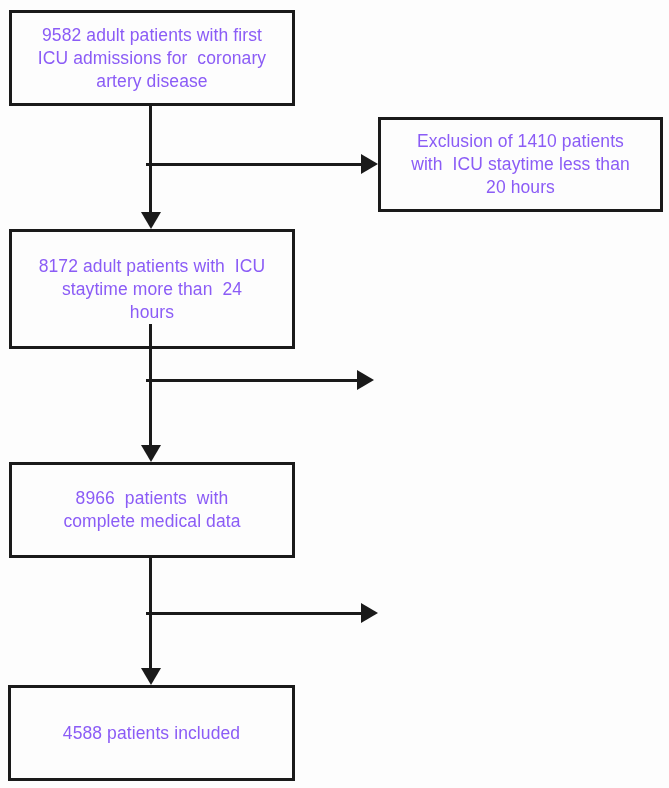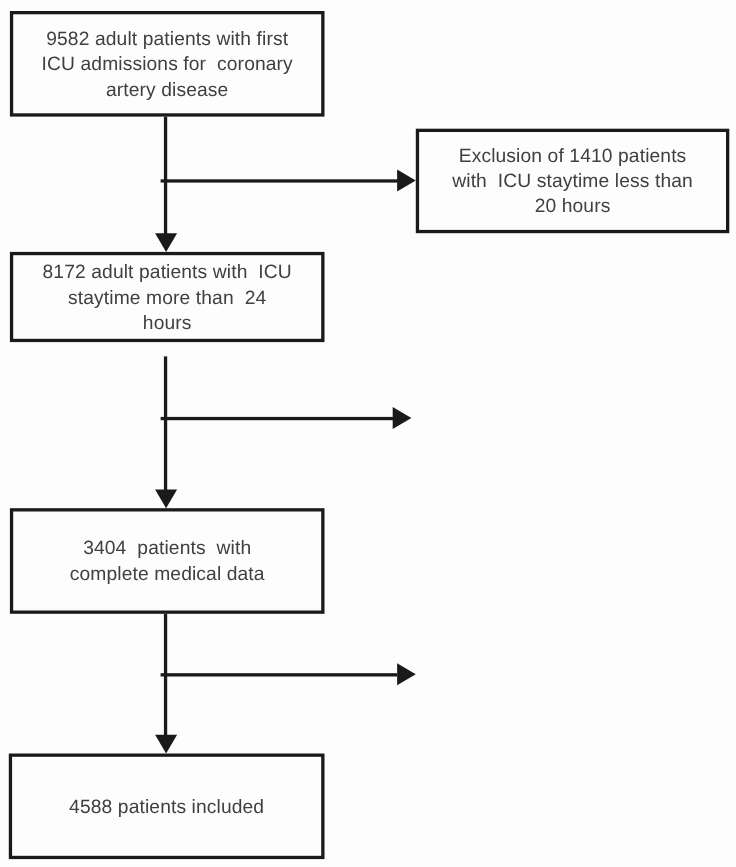--- a/index.html
+++ b/index.html
@@ -23,21 +23,21 @@
     display: flex;
     align-items: center;
     justify-content: center;
     text-align: center;
   }
   .node-text {
     display: block;
     white-space: pre-wrap;
     font-size: 17.5px;
     line-height: 23px;
-    color: #404040;
+    color: #8b5cf6;
     letter-spacing: 0.1px;
     padding: 0 2px;
   }
   .vline {
     position: absolute;
     width: 3px;
     background: #1a1a1a;
   }
   .hline {
     position: absolute;
@@ -65,28 +65,28 @@
 <body>
 
 <div class="canvas">
 
   <div class="node" style="left:9px; top:10px; width:286px; height:96px;">
     <span class="node-text">9582 adult patients with first
 ICU admissions for  coronary
 artery disease</span>
   </div>
 
-  <div class="node" style="left:9px; top:229px; width:286px; height:82px;">
+  <div class="node" style="left:9px; top:229px; width:286px; height:120px;">
     <span class="node-text">8172 adult patients with  ICU
 staytime more than  24
 hours</span>
   </div>
 
   <div class="node" style="left:9px; top:462px; width:286px; height:96px;">
-    <span class="node-text">3404  patients  with
+    <span class="node-text">8966  patients  with
 complete medical data</span>
   </div>
 
   <div class="node" style="left:8px; top:685px; width:287px; height:96px;">
     <span class="node-text">4588 patients included</span>
   </div>
 
   <div class="node" style="left:378px; top:117px; width:285px; height:95px;">
     <span class="node-text">Exclusion of 1410 patients
 with  ICU staytime less than

